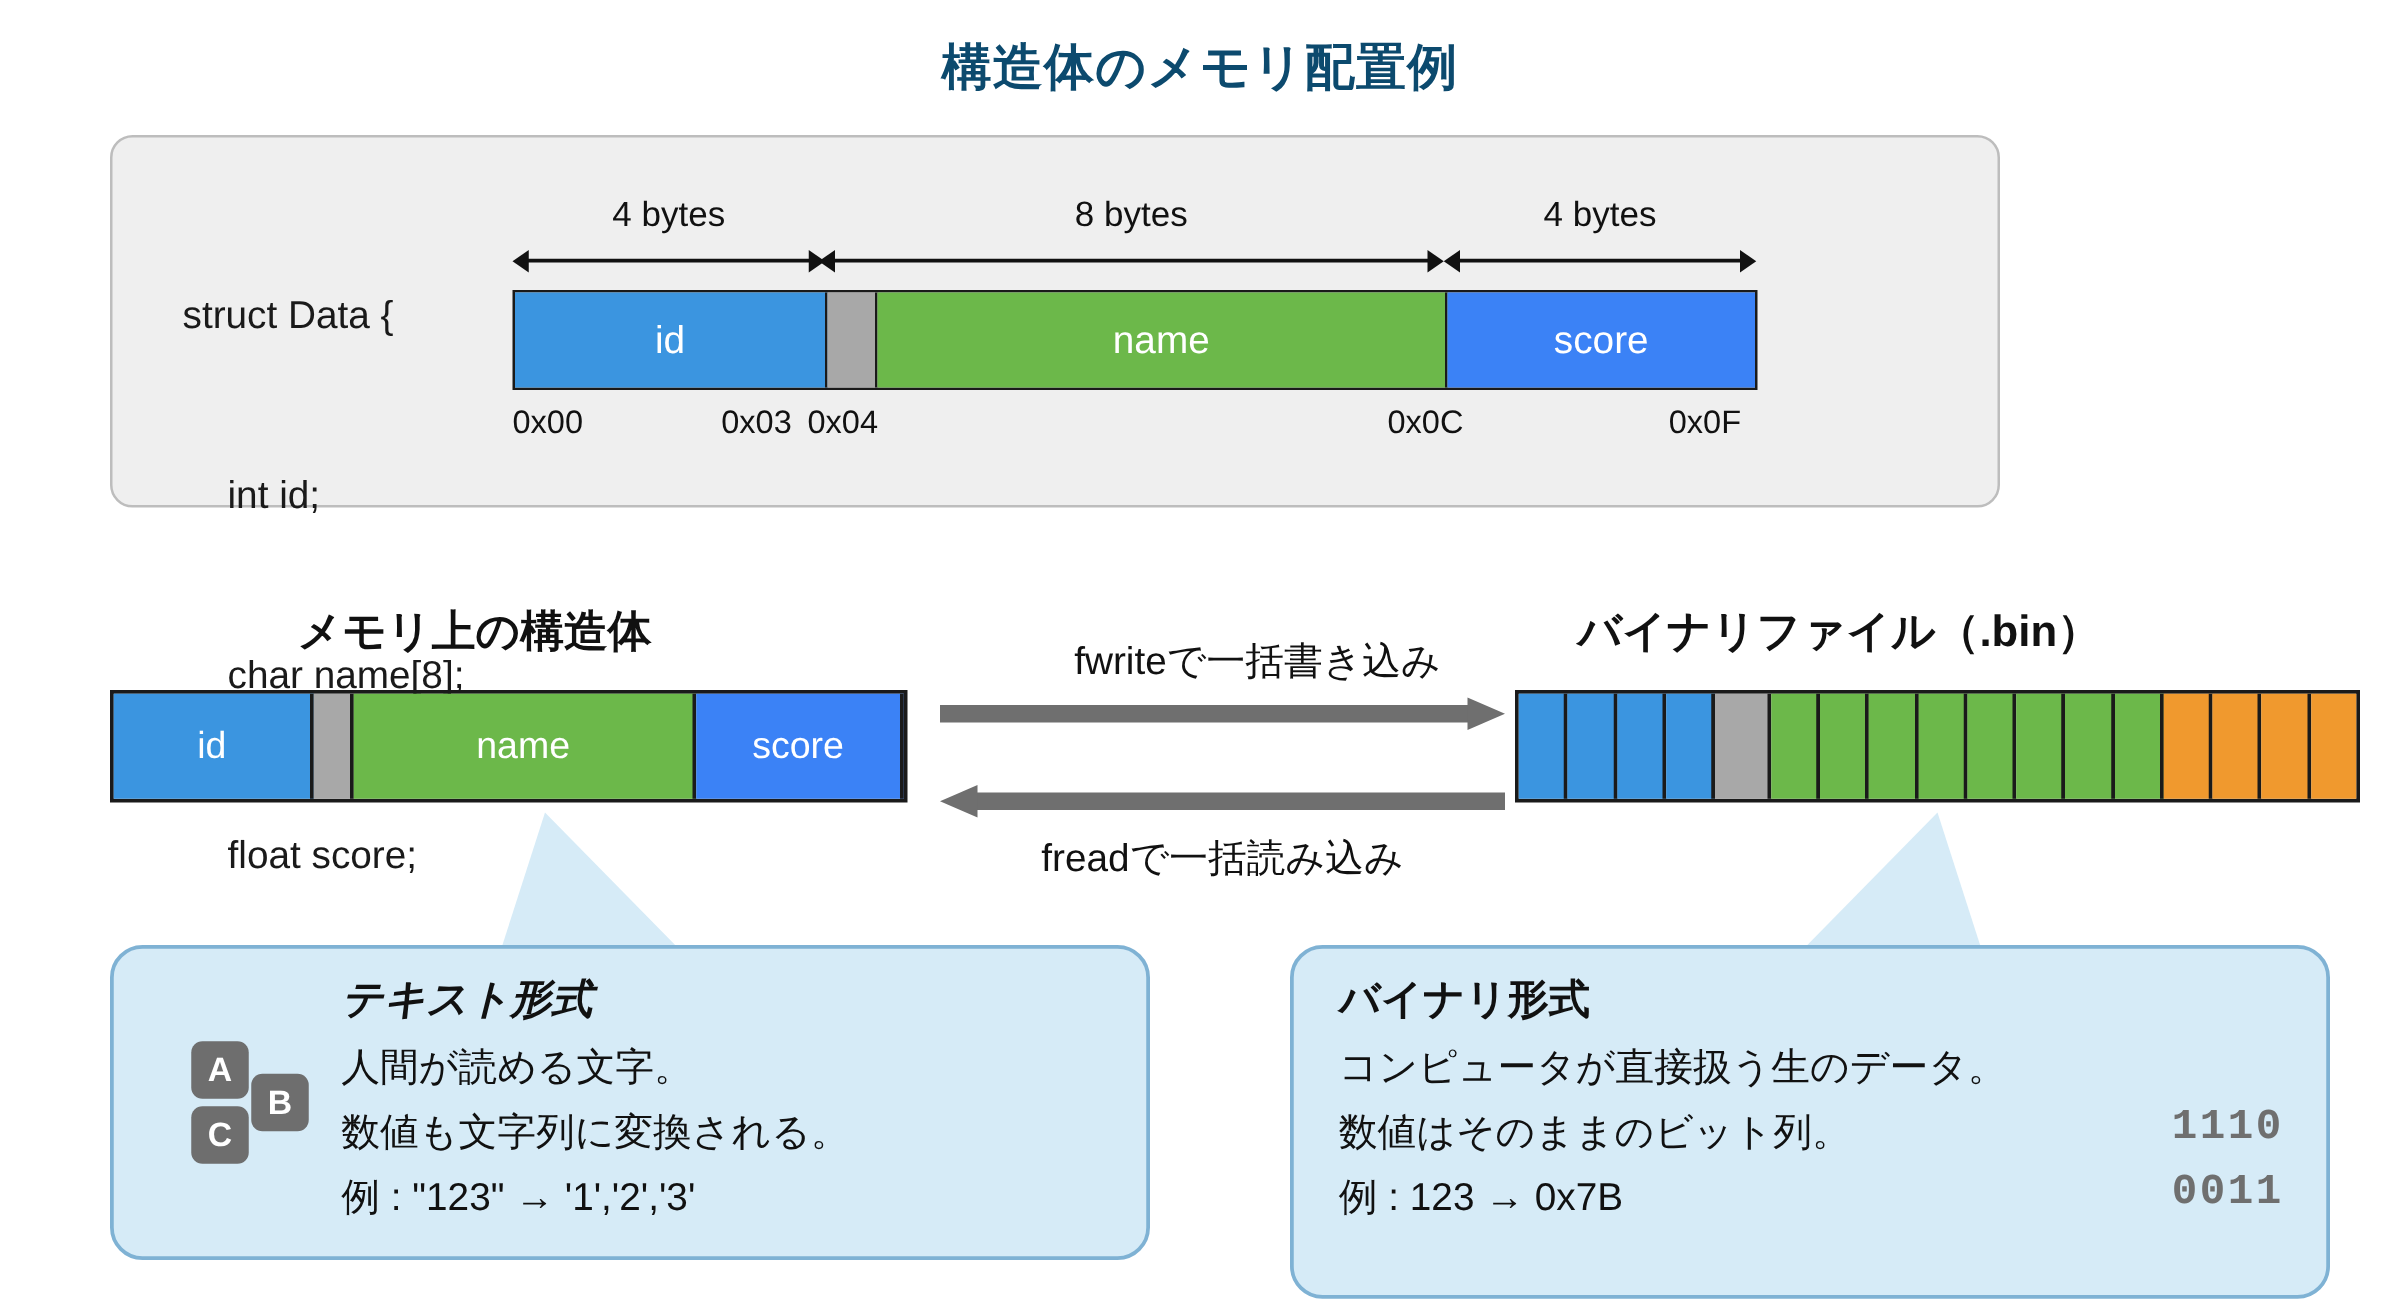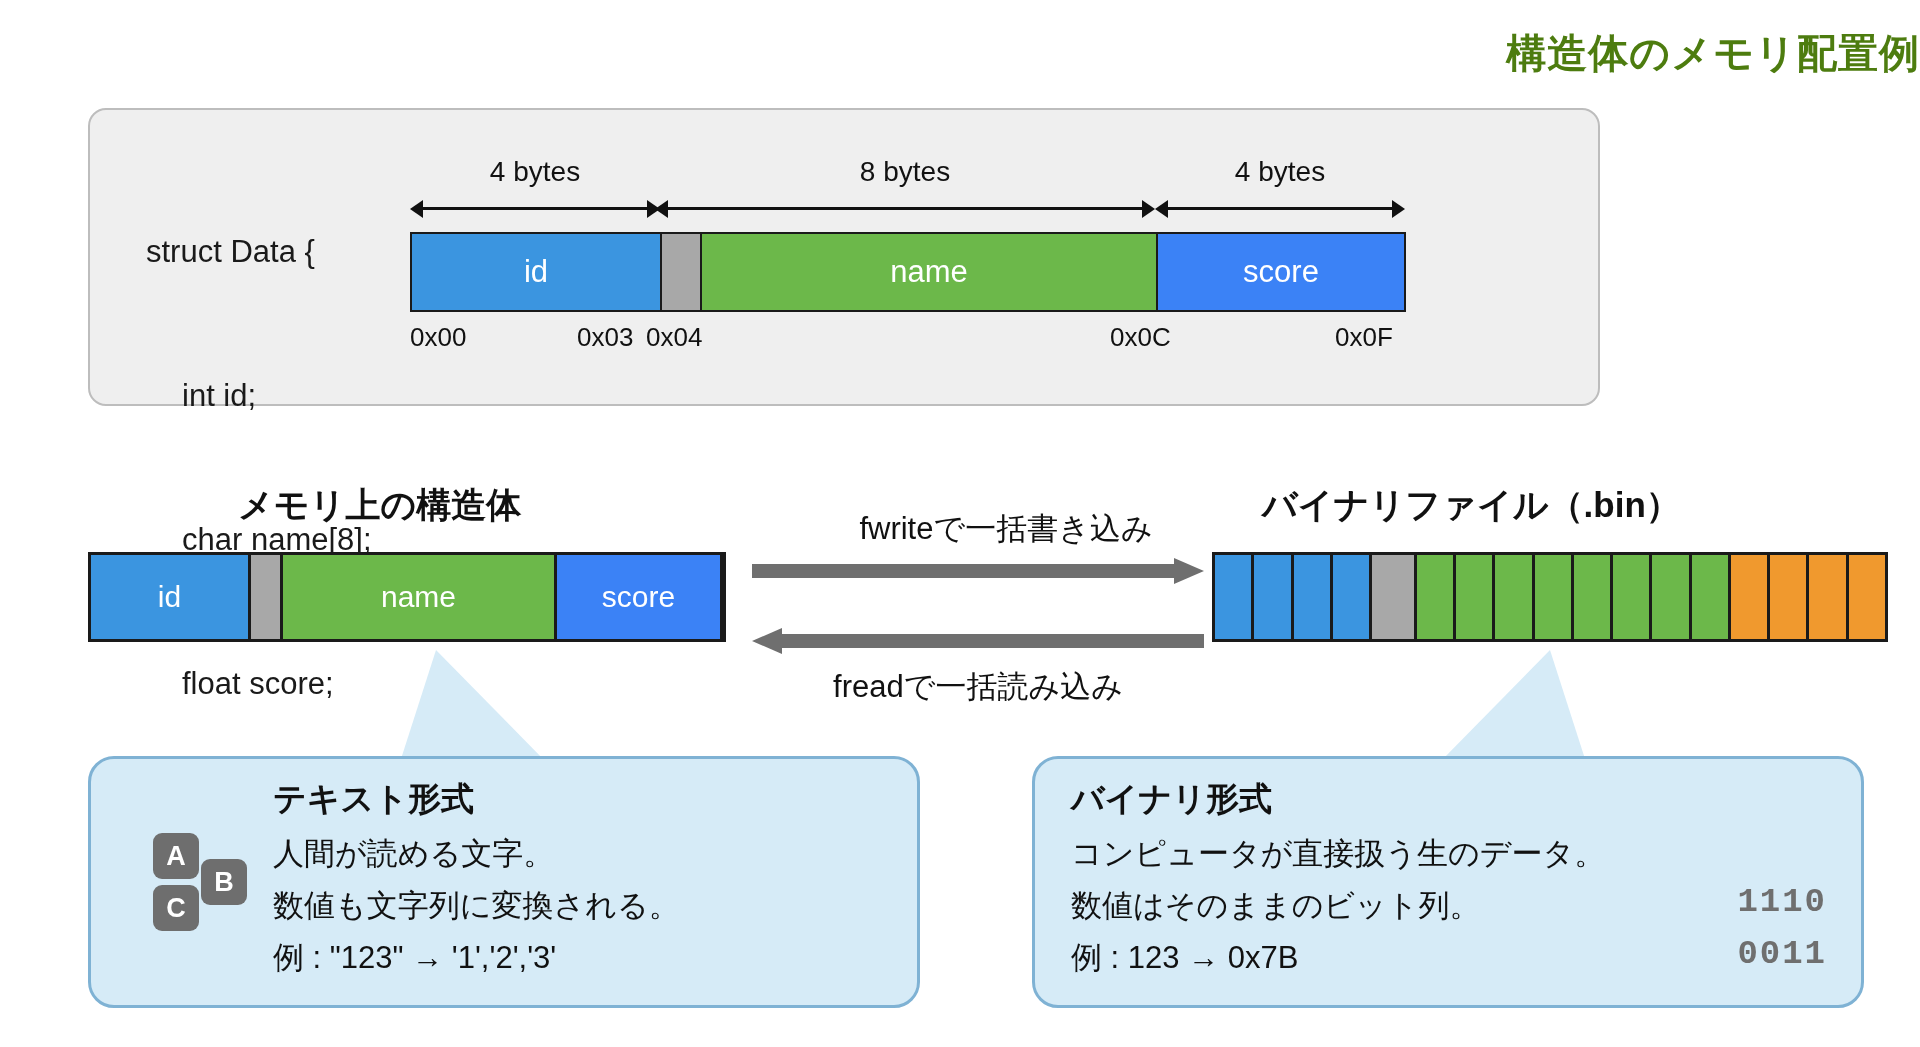--- a/index.html
+++ b/index.html
@@ -8,22 +8,22 @@
     background: #ffffff;
     font-family: "Liberation Sans", "DejaVu Sans", sans-serif;
     overflow: hidden;
   }
   #stage { position: relative; width: 1920px; height: 1047px; }
 
   
   .title {
     position: absolute;
     left: 0; top: 26px; width: 1920px;
-    text-align: right;
-    font-size: 40px; font-weight: bold; color: #4d7c0f;
+    text-align: center;
+    font-size: 40px; font-weight: bold; color: #0c4a6e;
     letter-spacing: 1px;
   }
 
   
   .struct-card {
     position: absolute;
     left: 88px; top: 108px;
     width: 1512px; height: 298px;
     background: #efefef;
     border: 2px solid #bdbdbd;
@@ -235,32 +235,32 @@
       <div class="bcell green" style="flex: 1 1 0%; background: rgb(108, 184, 74);"></div>
       <div class="bcell green" style="flex: 1 1 0%; background: rgb(108, 184, 74);"></div>
       <div class="bcell orange" style="flex: 1 1 0%; background: rgb(240, 153, 46);"></div>
       <div class="bcell orange" style="flex: 1 1 0%; background: rgb(240, 153, 46);"></div>
       <div class="bcell orange" style="flex: 1 1 0%; background: rgb(240, 153, 46);"></div>
       <div class="bcell orange" style="flex: 1 1 0%; background: rgb(240, 153, 46);"></div>
     </div>
 
   <div class="bubble-tail" style="left:400px; top:650px; border-left:36px solid transparent; border-right:110px solid transparent; border-bottom:112px solid #d6ebf7;"></div>
   <div class="bubble" style="left:88px; top:756px; width:832px; height:252px;">
-    <div class="bub-title" style="left:182px; top:18px;">テキスト形式</div>
+    <div class="bub-title" style="left:182px; top:18px;font-style:italic;">テキスト形式</div>
     <div class="bub-line" style="left:182px; top:74px;">人間が読める文字。</div>
     <div class="bub-line" style="left:182px; top:126px;">数値も文字列に変換される。</div>
     <div class="bub-line" style="left:182px; top:178px;">例 : "123" → '1','2','3'</div>
 
     <div class="tile" style="left:62px; top:74px;  width:46px; height:46px;">A</div>
     <div class="tile" style="left:110px; top:100px; width:46px; height:46px;">B</div>
     <div class="tile" style="left:62px; top:126px; width:46px; height:46px;">C</div>
   </div>
 
   <div class="bubble-tail" style="left:1440px; top:650px; border-left:110px solid transparent; border-right:36px solid transparent; border-bottom:112px solid #d6ebf7;"></div>
-  <div class="bubble" style="left:1032px; top:756px; width:832px; height:252px;">
+  <div class="bubble" style="left:1032px; top:756px; width:832px; height:283px;">
     <div class="bub-title" style="left:36px; top:18px;">バイナリ形式</div>
     <div class="bub-line" style="left:36px; top:74px;">コンピュータが直接扱う生のデータ。</div>
     <div class="bub-line" style="left:36px; top:126px;">数値はそのままのビット列。</div>
     <div class="bub-line" style="left:36px; top:178px;">例 : 123 → 0x7B</div>
 
     <div class="bits" style="right:34px; top:124px;">1110</div>
     <div class="bits" style="right:34px; top:176px;">0011</div>
   </div>
 
 </div>

